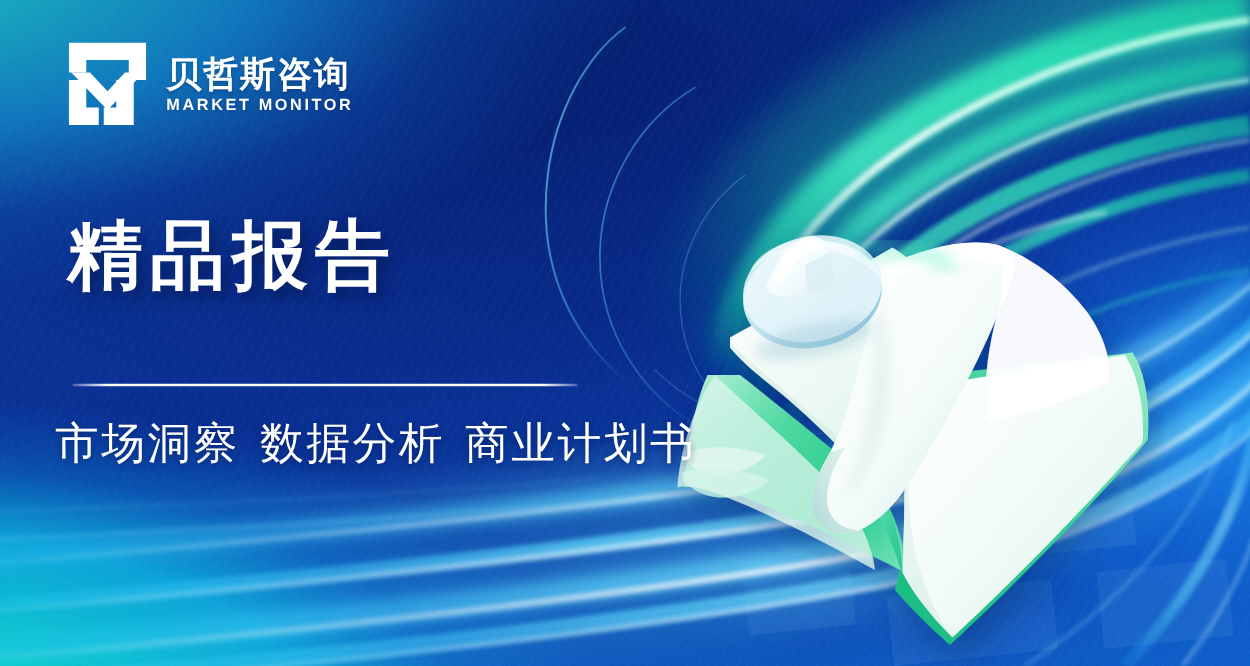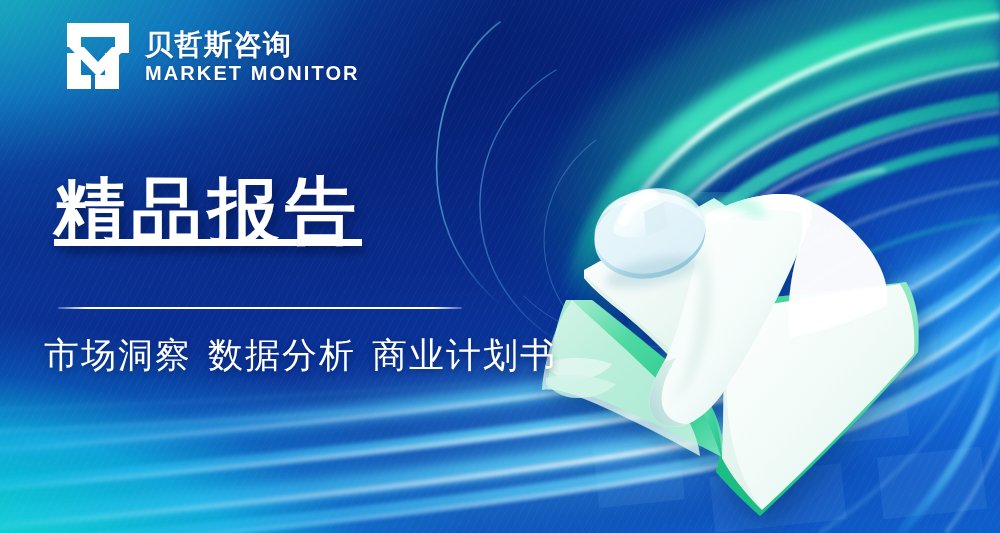--- a/index.html
+++ b/index.html
@@ -53,42 +53,41 @@
     opacity:.05;
     background:repeating-linear-gradient(118deg,rgba(255,255,255,.55) 0 1px,rgba(255,255,255,0) 1px 7px);
   }
   
   .bg-facets{opacity:.085;}
 
   
   .art{position:absolute;inset:0;width:1000px;height:533px;}
 
   
-  #logo{position:absolute;left:55px;top:23px;display:flex;align-items:center;gap:16px;margin-left:12px;}
+  #logo{position:absolute;left:55px;top:34px;display:flex;align-items:center;gap:16px;}
   #logo-mark{width:62px;height:66px;flex:0 0 auto;}
   #logo-words{display:flex;flex-direction:column;gap:2px;padding-top:2px;}
   #brand-cn{
     color:#fff;font-size:28px;font-weight:700;line-height:1.06;
     letter-spacing:1.5px;white-space:nowrap;
     text-shadow:0 1px 3px rgba(0,30,80,.30);
   }
   #brand-en{
-    color:#fff;font-size:20px;font-weight:700;line-height:1.1;
+    color:#fff;font-size:13px;font-weight:700;line-height:1.1;
     letter-spacing:2.1px;white-space:nowrap;
     text-shadow:0 1px 3px rgba(0,30,80,.30);
   }
 
   
   #headline{
     position:absolute;left:54px;top:175px;
     color:#fff;
-    font-size:71px;font-weight:700;line-height:1;
+    font-size:60px;font-weight:700;line-height:1;
     letter-spacing:6px;white-space:nowrap;
     text-shadow:5px 6px 9px rgba(2,18,64,.50);
-    text-decoration:underline;
   }
 
   #rule{
     position:absolute;left:58px;top:307px;width:404px;height:2px;
     background:linear-gradient(90deg,rgba(255,255,255,.25) 0%,#ffffff 7%,#ffffff 93%,rgba(255,255,255,.25) 100%);
     border-radius:1px;
   }
 
   #subtitle{
     position:absolute;left:44px;top:333px;

